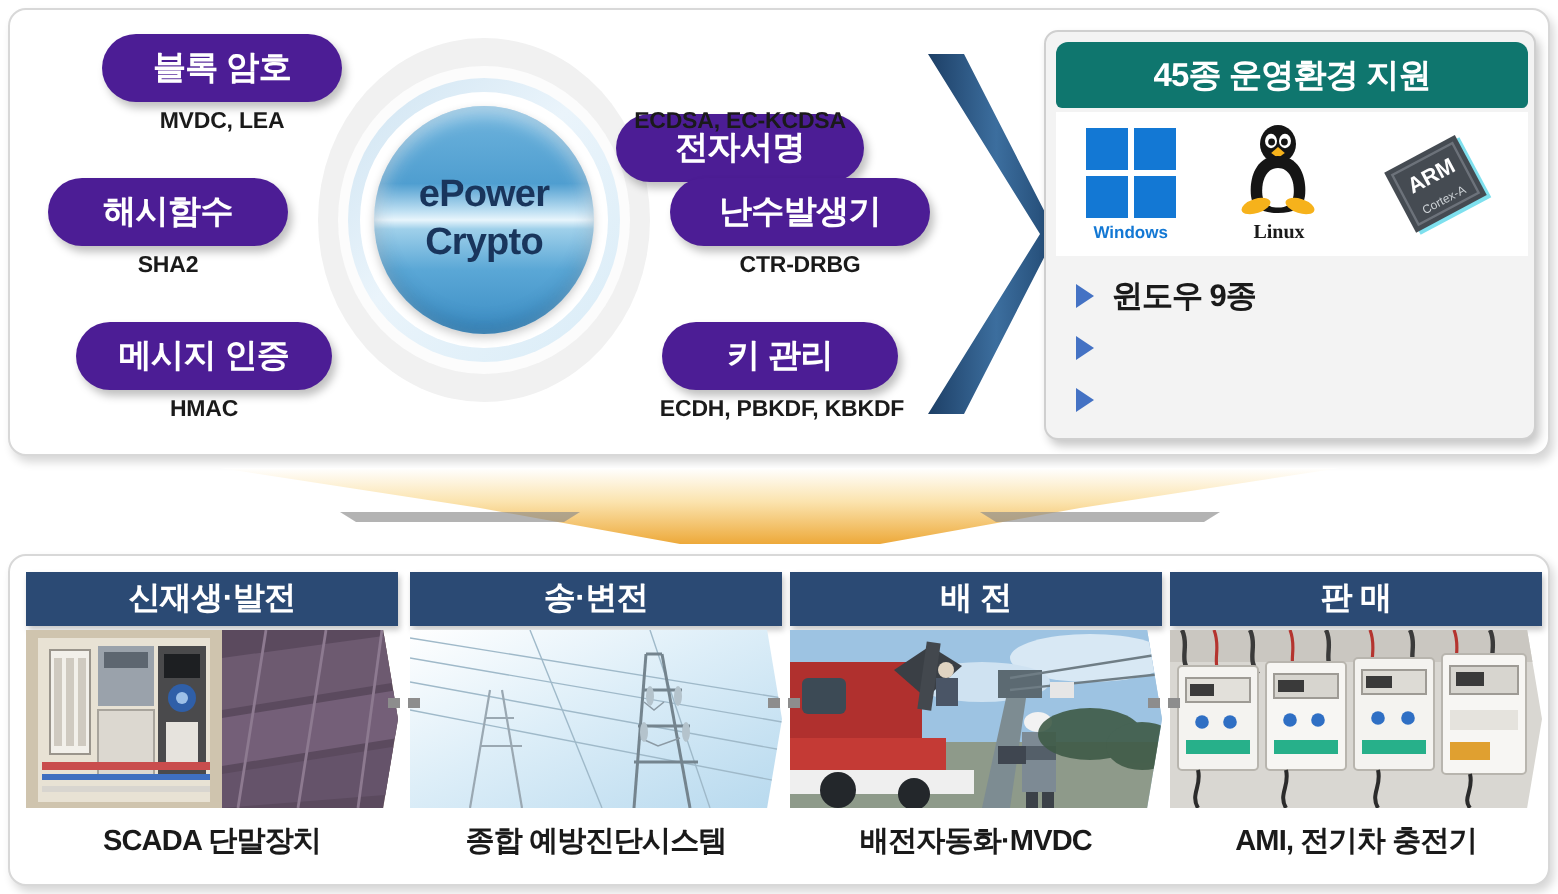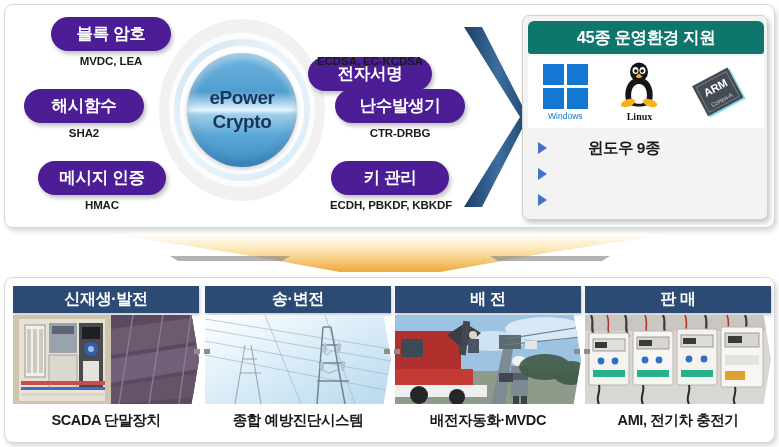--- a/index.html
+++ b/index.html
@@ -135,34 +135,33 @@
     width: 236px; height: 72px;
     background: #ffffff;
     display: flex; align-items: center; justify-content: space-around;
   }
   .logo-cell { display: flex; flex-direction: column; align-items: center; }
   .win-grid {
     display: grid; grid-template-columns: 21px 21px; grid-template-rows: 21px 21px;
     gap: 3px;
   }
   .win-grid i { display: block; background: #1378d4; }
-  .win-label { color: #1378d4; font-size: 8.5px; font-weight: normal; margin-top: 2px; }
+  .win-label { color: #1378d4; font-size: 8.5px; font-weight: bold; margin-top: 2px; }
   .linux-label { color: #1a1a1a; font-size: 10px; font-family: "Liberation Serif", serif; margin-top: 1px; font-weight: bold; }
 
   .os-list {
     position: absolute; left: 5px; top: 116px;
     width: 236px; height: 84px;
     padding: 3px 0 0 10px;
   }
   .os-li {
     display: flex; align-items: center;
     height: 26px;
     color: #1a1a1a; font-size: 15.5px; font-weight: bold;
     letter-spacing: -0.5px;
-    gap: 32px;
   }
   .tri {
     width: 0; height: 0;
     border-left: 9px solid #4472c4;
     border-top: 6px solid transparent;
     border-bottom: 6px solid transparent;
     margin-right: 9px; flex: none;
   }
 
   

